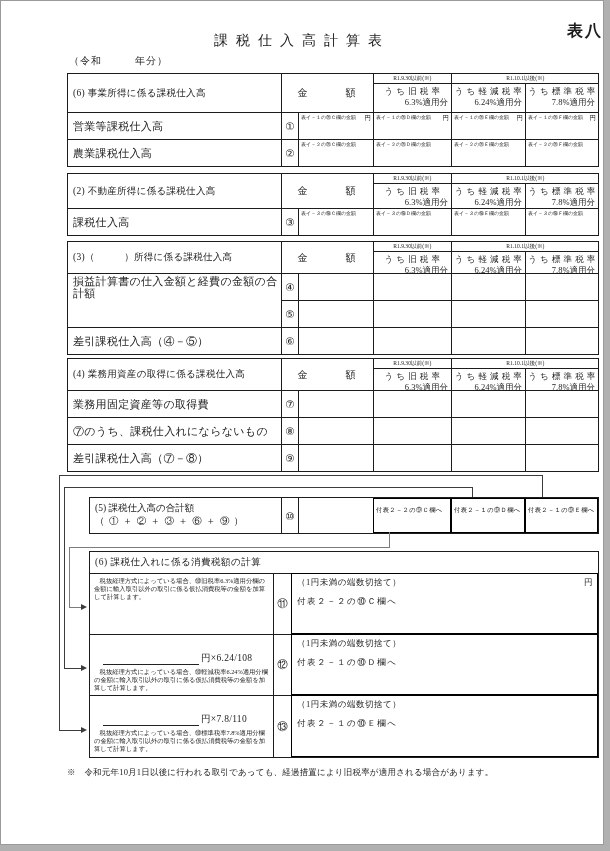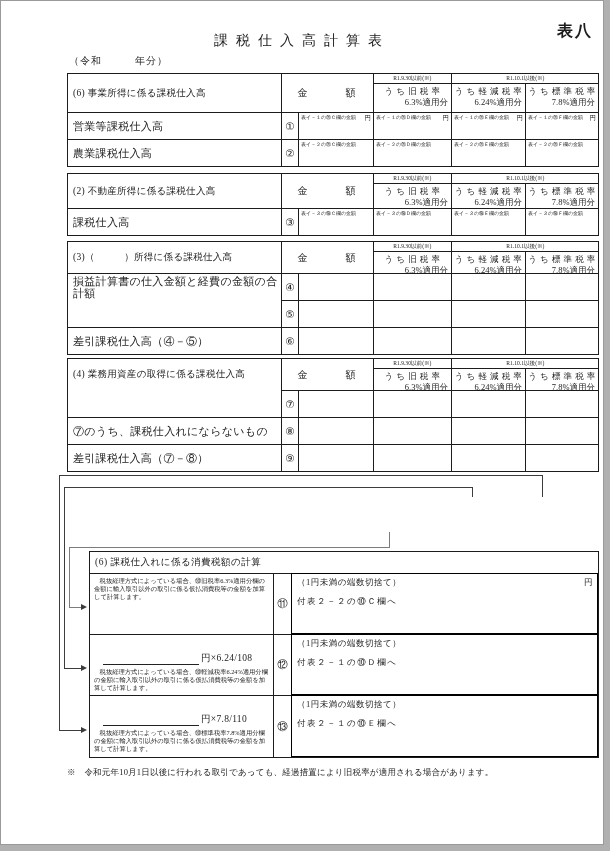--- a/index.html
+++ b/index.html
@@ -1,20 +1,20 @@
 <!DOCTYPE html>
 <html><head>
 <meta charset="utf-8">
 <style>
   html,body{margin:0;padding:0;}
   body{background:#b8b8b8;font-family:"Liberation Serif","DejaVu Serif",serif;}
   .canvas{position:relative;width:610px;height:851px;background:#b0b0b0;overflow:hidden;}
   .page{position:absolute;left:0;top:0;width:602px;height:843px;background:#fff;border:1px solid #9a9a9a;color:#1c1c1c;}
 
-  .corner{position:absolute;top:20px;right:10px;font-family:"Liberation Sans",sans-serif;font-weight:bold;font-size:16px;letter-spacing:2px;text-align:center;}
+  .corner{position:absolute;top:20px;right:0;font-family:"Liberation Sans",sans-serif;font-weight:bold;font-size:16px;letter-spacing:2px;text-align:center;}
   .title{position:absolute;left:0;right:0;top:31px;text-align:center;font-family:"Liberation Sans",sans-serif;font-weight:normal;font-size:14px;letter-spacing:8px;}
   .era{position:absolute;left:68px;top:53px;font-size:10px;letter-spacing:1px;}
   .footnote{position:absolute;left:66px;top:766px;font-size:8.5px;letter-spacing:0.2px;}
 
   .tbl{position:absolute;display:grid;border:1.3px solid #1c1c1c;background:#fff;}
   .tbl>div{border-left:1px solid #1c1c1c;border-top:1px solid #1c1c1c;box-sizing:border-box;position:relative;}
   .tbl>div.nl{border-left:none;}
   .tbl>div.nt{border-top:none;}
 
   .sechd{display:flex;align-items:center;padding-left:5px;font-size:9.5px;letter-spacing:0.3px;}
@@ -212,20 +212,21 @@
         </div>
     <div class="taxh" style="grid-area:2/5/3/6">
           <div class="l1">う ち 軽 減 税 率</div>
           <div class="l2">6.24%適用分</div>
         </div>
     <div class="taxh" style="grid-area:2/6/3/7">
           <div class="l1">う ち 標 準 税 率</div>
           <div class="l2">7.8%適用分</div>
         </div>
 
+    <div class="nl rowlb" style="grid-area:3/1/4/2">業務用固定資産等の取得費</div>
     <div class="numc" style="grid-area:3/2/4/3">⑦</div>
     <div class="cell" style="grid-area:3/3/4/4"></div>
     <div class="cell" style="grid-area:3/4/4/5"></div>
     <div class="cell" style="grid-area:3/5/4/6"></div>
     <div class="cell" style="grid-area:3/6/4/7"></div>
 
     <div class="nl rowlb" style="grid-area:4/1/5/2">⑦のうち、課税仕入れにならないもの</div>
     <div class="numc" style="grid-area:4/2/5/3">⑧</div>
     <div class="cell" style="grid-area:4/3/5/4"></div>
     <div class="cell" style="grid-area:4/4/5/5"></div>
@@ -233,20 +234,31 @@
     <div class="cell" style="grid-area:4/6/5/7"></div>
 
     <div class="nl rowlb" style="grid-area:5/1/6/2">差引課税仕入高（⑦－⑧）</div>
     <div class="numc" style="grid-area:5/2/6/3">⑨</div>
     <div class="cell" style="grid-area:5/3/6/4"></div>
     <div class="cell" style="grid-area:5/4/6/5"></div>
     <div class="cell" style="grid-area:5/5/6/6"></div>
     <div class="cell" style="grid-area:5/6/6/7"></div>
   </div>
 
+  <div class="tbl" style="left:88px;top:496px;width:508px;grid-template-columns:191px 17px 75px 78px 74px 73px;grid-template-rows:35px;">
+    <div class="nl nt s5lb">
+      <div>(5) 課税仕入高の合計額</div>
+          <div class="sum">（ ① ＋ ② ＋ ③ ＋ ⑥ ＋ ⑨ ）</div>
+    </div>
+    <div class="nt numc">⑩</div>
+    <div class="nt cell"></div>
+    <div class="nt refcell bold"><span>付表２－２の⑨Ｃ欄へ</span></div>
+    <div class="nt refcell bold"><span>付表２－１の⑨Ｄ欄へ</span></div>
+    <div class="nt refcell bold"><span>付表２－１の⑨Ｅ欄へ</span></div>
+  </div>
 
   <div class="tbl" style="left:88px;top:550px;width:508px;grid-template-columns:183px 18px 307px;grid-template-rows:21px 61px 61px 62px;">
     <div class="nl nt s6title" style="grid-area:1/1/2/4">(6) 課税仕入れに係る消費税額の計算</div>
 
     <div class="nl" style="grid-area:2/1/3/2">
       <div class="snote"><span>税抜経理方式によっている場合、⑩旧税率6.3%適用分欄の金額に輸入取引以外の取引に係る仮払消費税等の金額を加算して計算します。</span></div>
     </div>
     <div class="numc" style="grid-area:2/2/3/3">⑪</div>
     <div class="rcell bold" style="grid-area:2/3/3/4">
       <div class="rc1">

